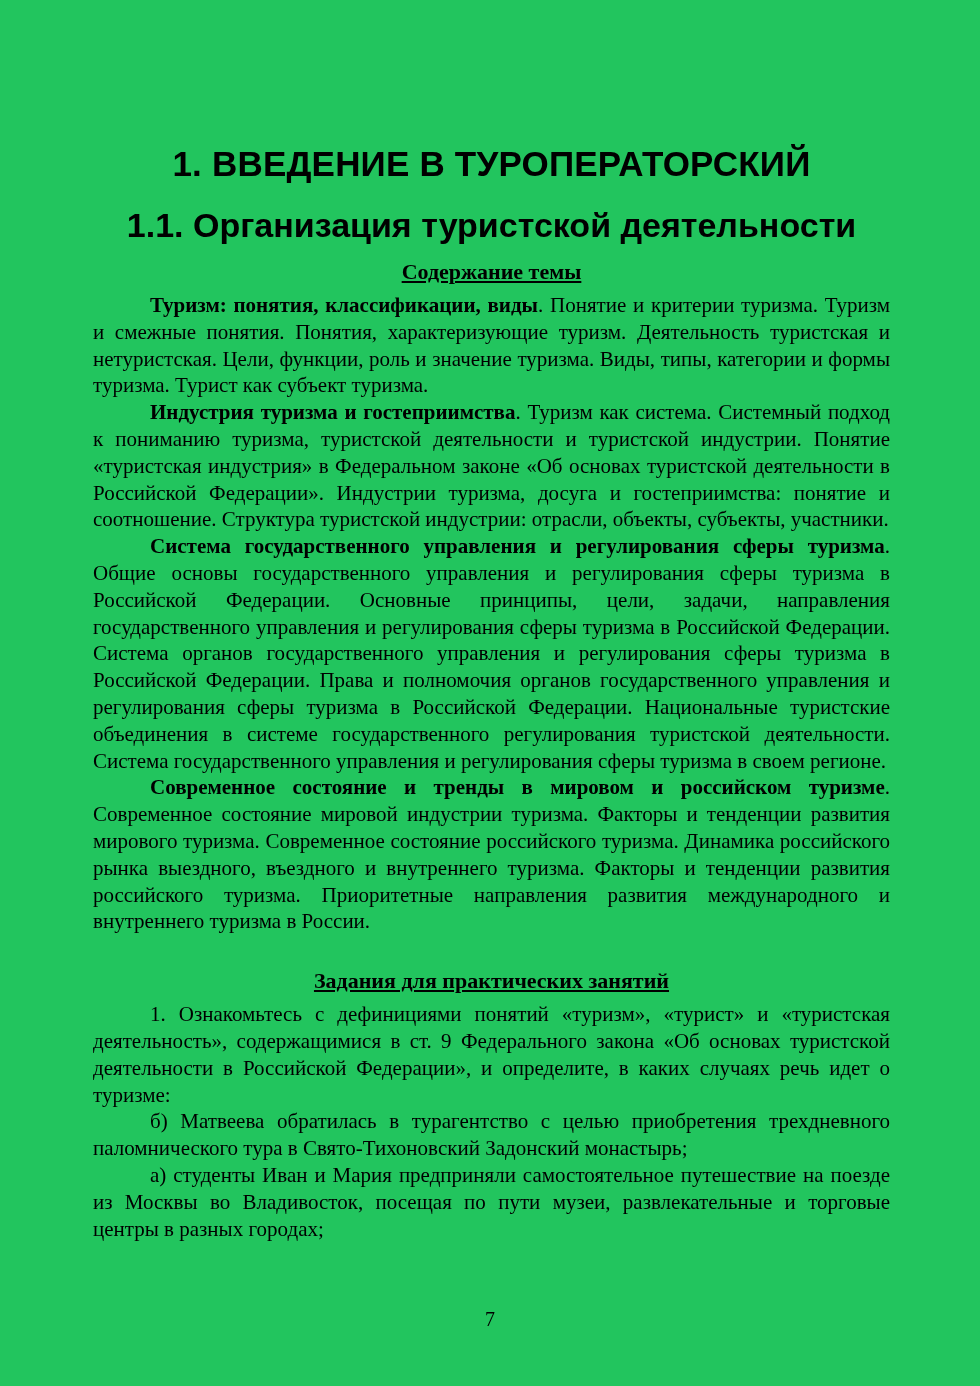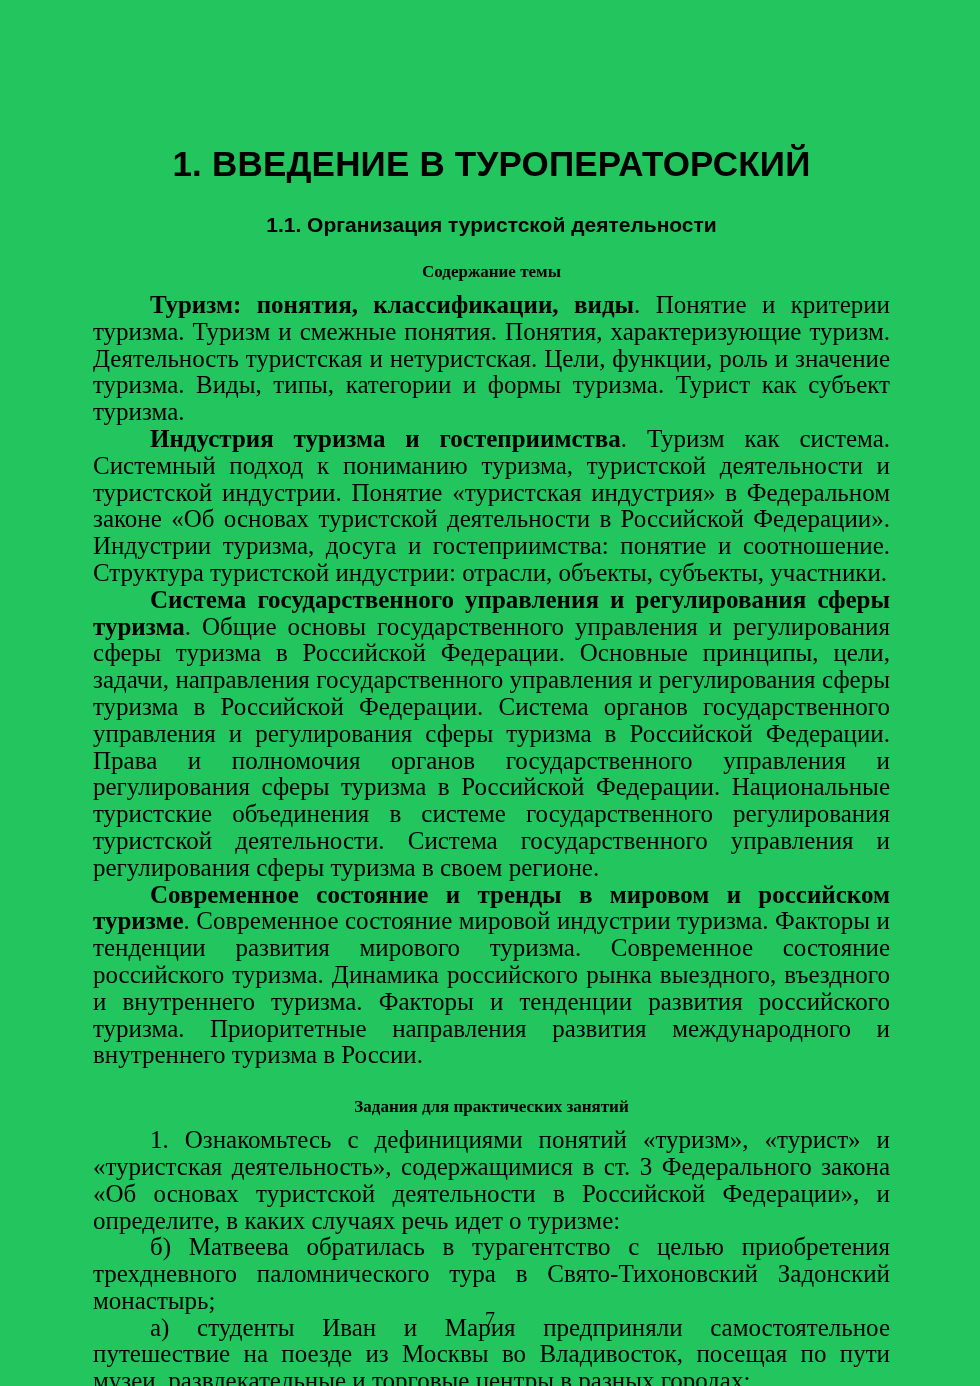--- a/index.html
+++ b/index.html
@@ -26,39 +26,40 @@
     font-size: 35px;
     line-height: 41px;
     text-align: center;
     letter-spacing: 0.2px;
   }
   .title-line { display: block; }
   .subtitle {
     margin: 24px 0 16px 0;
     font-family: "Liberation Sans", sans-serif;
     font-weight: 700;
-    font-size: 21px;
+    font-size: 34px;
     line-height: 34px;
     text-align: center;
   }
   .subhead {
     margin: 14px 0 7px 0;
     font-family: "Liberation Serif", serif;
     font-weight: 700;
-    font-size: 17px;
+    font-size: 22px;
     line-height: 27px;
     text-align: center;
+    text-decoration: underline;
   }
   .tasks-head {
-    margin: 24px 0 7px 0;
+    margin: 32px 0 7px 0;
     text-align: center;
   }
   .body-para {
     margin: 0;
-    font-size: 25px;
+    font-size: 21px;
     line-height: 26.8px;
     text-align: justify;
     text-indent: 57px;
   }
   .body-para .lead {
     font-weight: 700;
   }
   .page-number {
     position: absolute;
     left: 0;
@@ -87,21 +88,21 @@
     <p class="body-para"><strong class="lead">Туризм: понятия, классификации, виды</strong><span>. Понятие и критерии туризма. Туризм и смежные понятия. Понятия, характеризующие туризм. Деятельность туристская и нетуристская. Цели, функции, роль и значение туризма. Виды, типы, категории и формы туризма. Турист как субъект туризма.</span></p>
 
     <p class="body-para"><strong class="lead">Индустрия туризма и гостеприимства</strong><span>. Туризм как система. Системный подход к пониманию туризма, туристской деятельности и туристской индустрии. Понятие «туристская индустрия» в Федеральном законе «Об основах туристской деятельности в Российской Федерации». Индустрии туризма, досуга и гостеприимства: понятие и соотношение. Структура туристской индустрии: отрасли, объекты, субъекты, участники.</span></p>
 
     <p class="body-para"><strong class="lead">Система государственного управления и регулирования сферы туризма</strong><span>. Общие основы государственного управления и регулирования сферы туризма в Российской Федерации. Основные принципы, цели, задачи, направления государственного управления и регулирования сферы туризма в Российской Федерации. Система органов государственного управления и регулирования сферы туризма в Российской Федерации. Права и полномочия органов государственного управления и регулирования сферы туризма в Российской Федерации. Национальные туристские объединения в системе государственного регулирования туристской деятельности. Система государственного управления и регулирования сферы туризма в своем регионе.</span></p>
 
     <p class="body-para"><strong class="lead">Современное состояние и тренды в мировом и российском туризме</strong><span>. Современное состояние мировой индустрии туризма. Факторы и тенденции развития мирового туризма. Современное состояние российского туризма. Динамика российского рынка выездного, въездного и внутреннего туризма. Факторы и тенденции развития российского туризма. Приоритетные направления развития международного и внутреннего туризма в России.</span></p>
 
     <h3 class="subhead tasks-head">Задания для практических занятий</h3>
 
-    <p class="body-para">1. Ознакомьтесь с дефинициями понятий «туризм», «турист» и «туристская деятельность», содержащимися в ст. 3 Федерального закона «Об основах туристской деятельности в Российской Федерации», и определите, в каких случаях речь идет о туризме:</p>
+    <p class="body-para">1. Ознакомьтесь с дефинициями понятий «туризм», «турист» и «туристская деятельность», содержащимися в ст. 9 Федерального закона «Об основах туристской деятельности в Российской Федерации», и определите, в каких случаях речь идет о туризме:</p>
 
     <p class="body-para">б) Матвеева обратилась в турагентство с целью приобретения трехдневного паломнического тура в Свято-Тихоновский Задонский монастырь;</p>
 
     <p class="body-para">а) студенты Иван и Мария предприняли самостоятельное путешествие на поезде из Москвы во Владивосток, посещая по пути музеи, развлекательные и торговые центры в разных городах;</p>
 
   </div>
 
   <div class="page-number">7</div>
 </div>
 

